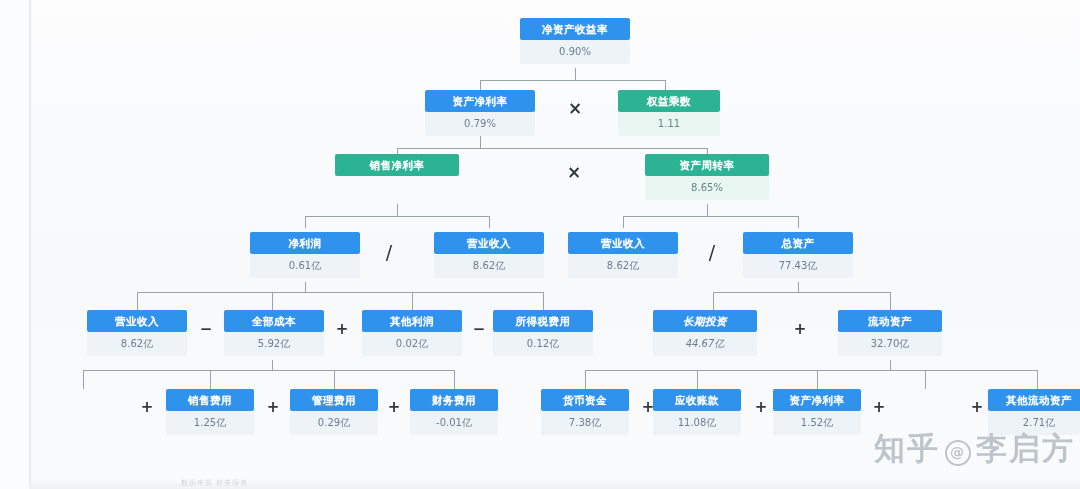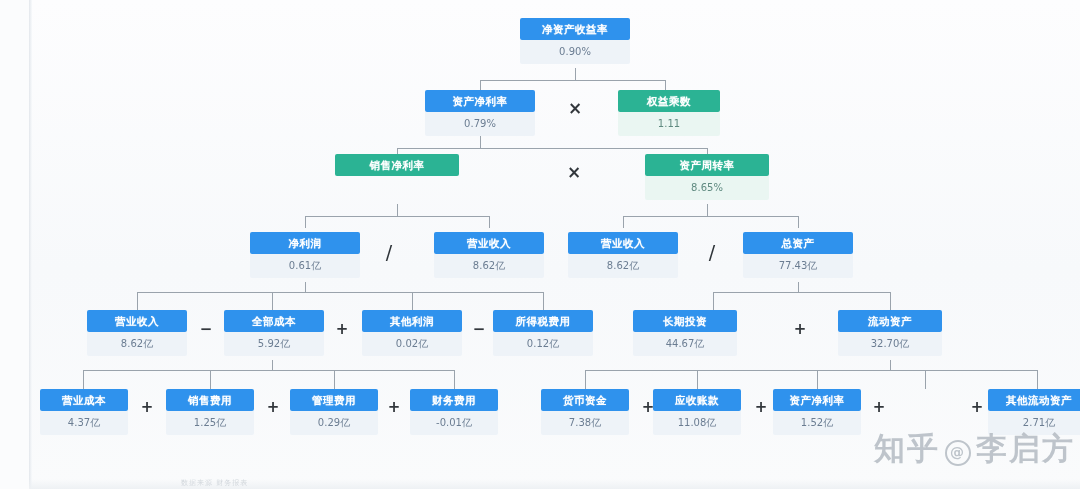--- a/index.html
+++ b/index.html
@@ -178,34 +178,30 @@
   <div class="node blue" style="left:333px;top:310px;width:100px;">
     <div class="bar">其他利润</div>
     <div class="val">0.02亿</div>
   </div>
   <div class="op small" style="left:434px;top:322px;width:32px;">−</div>
   <div class="node blue" style="left:464px;top:310px;width:100px;">
     <div class="bar">所得税费用</div>
     <div class="val">0.12亿</div>
   </div>
 
-  <div class="node blue" style="left:604px;top:310px;width:104px;">
+  <div class="node blue" style="left:624px;top:310px;width:104px;font-style:italic;">
     <div class="bar">长期投资</div>
     <div class="val">44.67亿</div>
   </div>
   <div class="op small" style="left:754px;top:322px;width:34px;">+</div>
   <div class="node blue" style="left:809px;top:310px;width:104px;">
     <div class="bar">流动资产</div>
     <div class="val">32.70亿</div>
   </div>
 
-  <div class="node blue" style="left:11px;top:389px;width:88px;">
-    <div class="bar">营业成本</div>
-    <div class="val">4.37亿</div>
-  </div>
   <div class="op small" style="left:102px;top:400px;width:32px;">+</div>
   <div class="node blue" style="left:137px;top:389px;width:88px;">
     <div class="bar">销售费用</div>
     <div class="val">1.25亿</div>
   </div>
   <div class="op small" style="left:228px;top:400px;width:32px;">+</div>
   <div class="node blue" style="left:261px;top:389px;width:88px;">
     <div class="bar">管理费用</div>
     <div class="val">0.29亿</div>
   </div>

